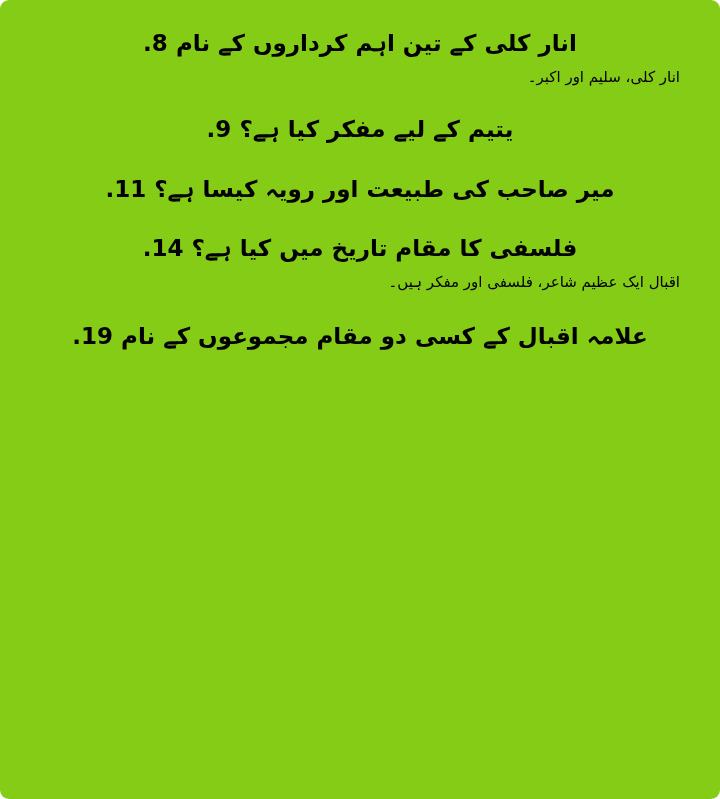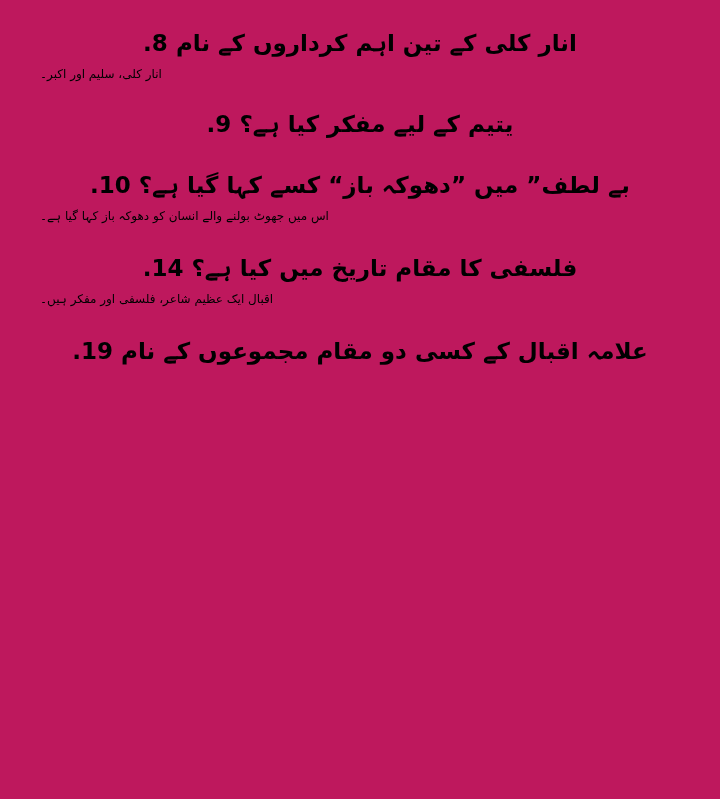--- a/index.html
+++ b/index.html
@@ -12,41 +12,42 @@
     height: 799px;
     font-family: "DejaVu Sans", "Liberation Sans", sans-serif;
     color: #000000;
     overflow: hidden;
   }
   .page {
     box-sizing: border-box;
     width: 720px;
     height: 799px;
     padding: 22px 26px 10px 26px;
-    background: #be185d;
+    background: #84cc16;
     direction: rtl;
+    border-radius: 9px;
   }
   .qa-block {
     margin-bottom: 6px;
   }
   .question {
     direction: rtl;
     text-align: center;
     font-weight: bold;
     font-size: 23px;
     line-height: 1.55;
     letter-spacing: 0px;
     margin: 0 0 2px 0;
     padding: 0 6px;
   }
   .answer {
     direction: rtl;
-    text-align: left;
+    text-align: right;
     font-weight: normal;
-    font-size: 12px;
+    font-size: 15px;
     line-height: 1.75;
     margin: 0 0 8px 0;
     padding: 0 14px;
   }
   
   .qa-block.b0 { margin-top: 4px; }
   .qa-block.b1 { margin-top: 22px; }
   .qa-block.b2 { margin-top: 26px; }
   .qa-block.b3 { margin-top: 24px; }
   .qa-block.b4 { margin-top: 24px; }
@@ -63,26 +64,23 @@
 
   <div class="qa-block b0">
     <p class="question"><span>انار کلی کے تین اہم کرداروں کے نام</span> <span>8.</span></p>
     <p class="answer">انار کلی، سلیم اور اکبر۔</p>
   </div>
 
   <div class="qa-block b1">
     <p class="question"><span>یتیم کے لیے مفکر کیا ہے؟</span> <span>9.</span></p>
   </div>
 
-  <div class="qa-block b2">
-    <p class="question"><span>بے لطف” میں ”دھوکہ باز“ کسے کہا گیا ہے؟</span> <span>10.</span></p>
-    <p class="answer">اس میں جھوٹ بولنے والے انسان کو دھوکہ باز کہا گیا ہے۔</p>
-  </div>
 
   <div class="qa-block b3">
+    <p class="question"><span>میر صاحب کی طبیعت اور رویہ کیسا ہے؟</span> <span>11.</span></p>
   </div>
 
   <div class="qa-block b4">
     <p class="question"><span>فلسفی کا مقام تاریخ میں کیا ہے؟</span> <span>14.</span></p>
     <p class="answer">اقبال ایک عظیم شاعر، فلسفی اور مفکر ہیں۔</p>
   </div>
 
   <div class="qa-block b5">
     <p class="question"><span>علامہ اقبال کے کسی دو مقام مجموعوں کے نام</span> <span>19.</span></p>
   </div>

